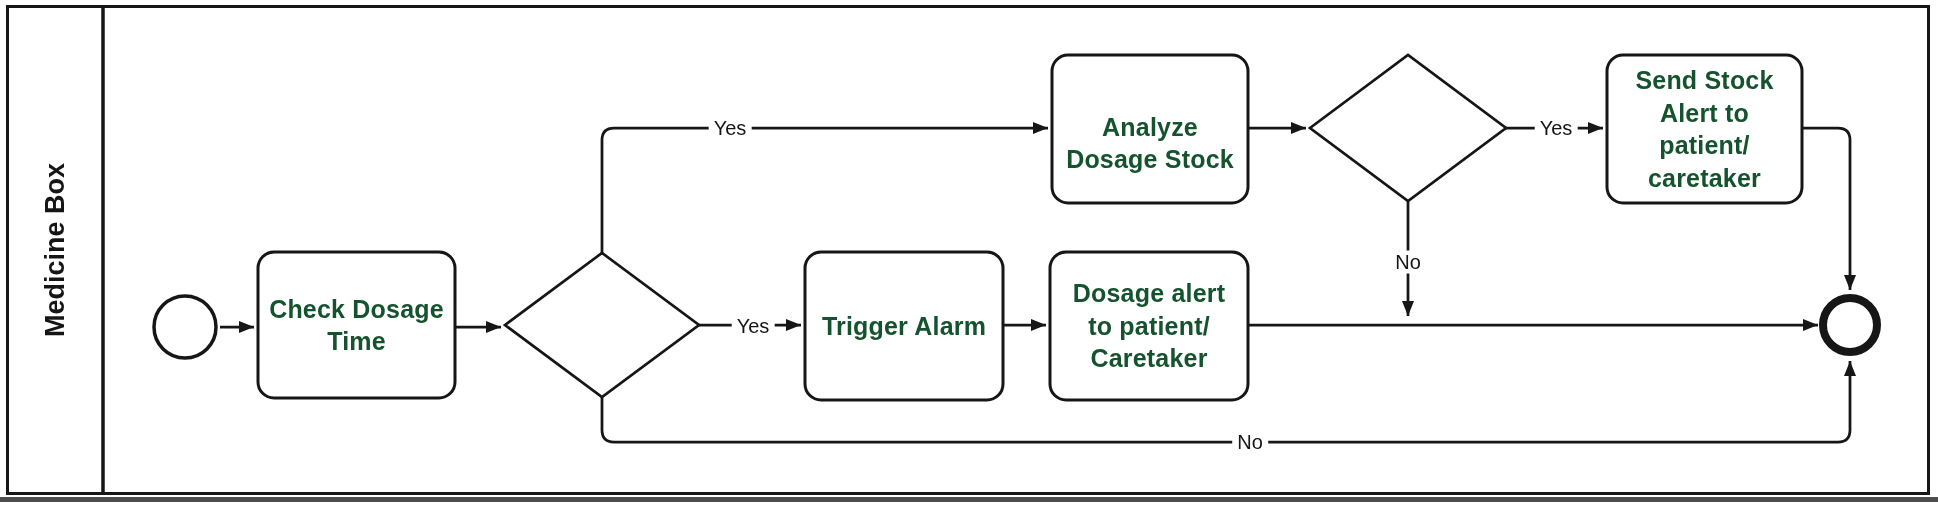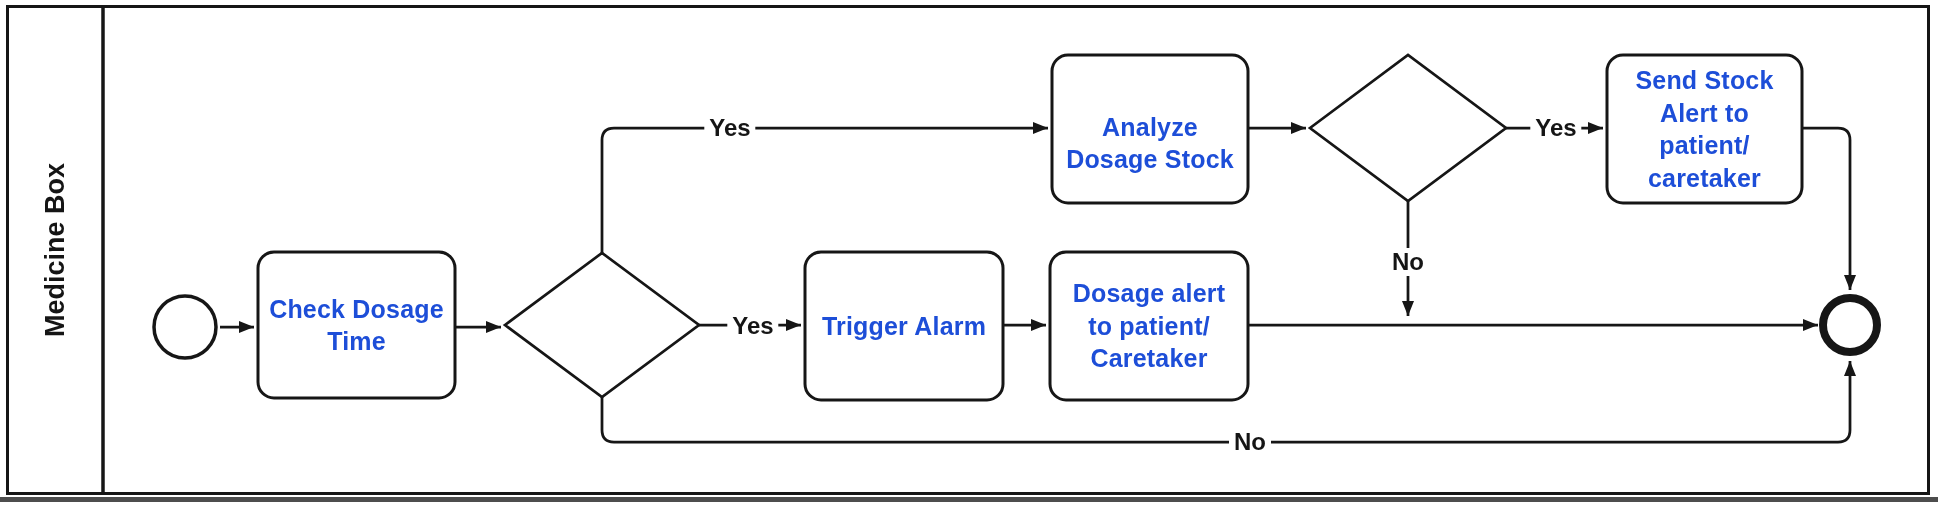--- a/index.html
+++ b/index.html
@@ -24,30 +24,30 @@
   .node-label {
     position: absolute;
     display: flex;
     align-items: center;
     justify-content: center;
     text-align: center;
     font-size: 25px;
     line-height: 1.3;
     font-weight: 600;
     letter-spacing: 0.2px;
-    color: #1d4ed8;
+    color: #14532d;
     pointer-events: none;
   }
   .edge-label {
     position: absolute;
     transform: translate(-50%, -50%);
     background: #ffffff;
     padding: 0 5px;
-    font-size: 24px;
-    font-weight: 700;
+    font-size: 20px;
+    font-weight: 400;
     color: #151515;
     white-space: nowrap;
     pointer-events: none;
   }
   .lane-label {
     position: absolute;
     left: 55px;
     top: 250px;
     width: 420px;
     height: 44px;

